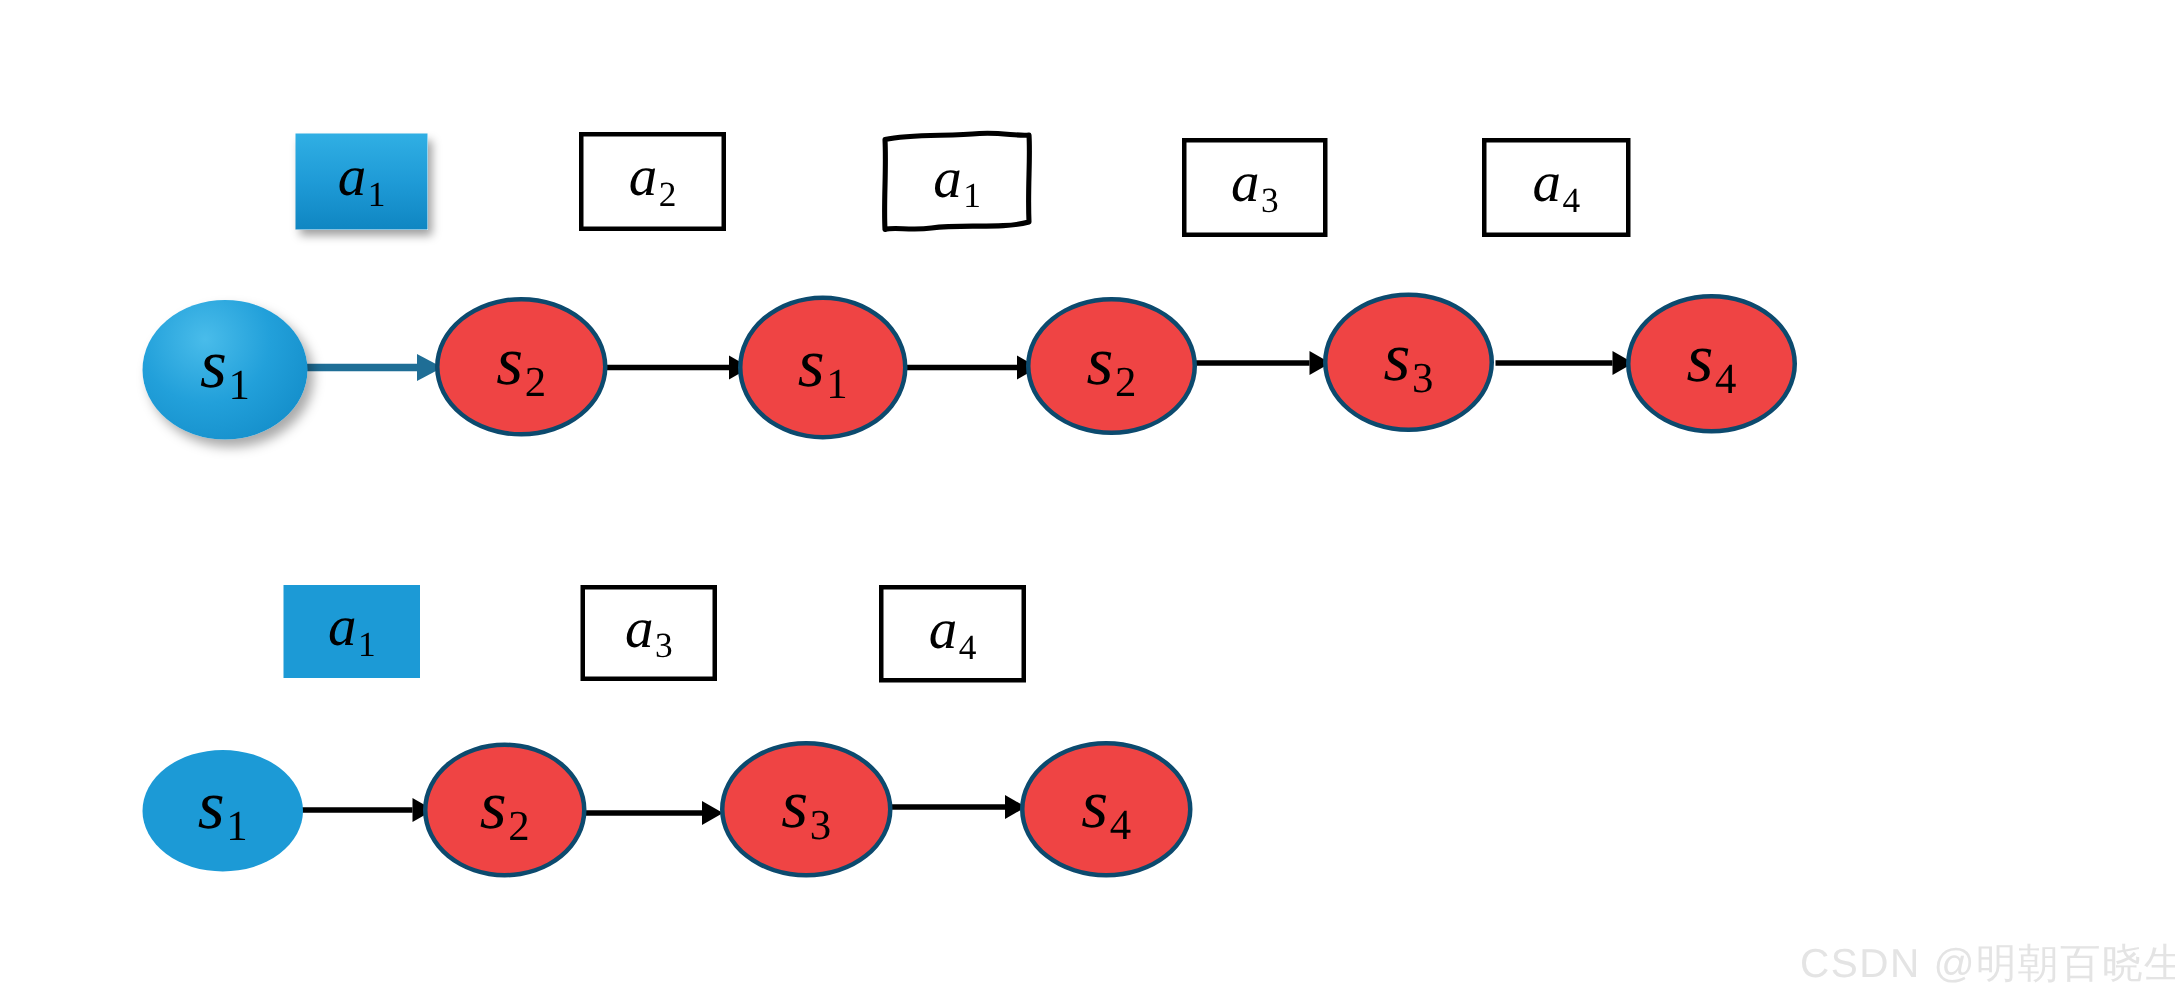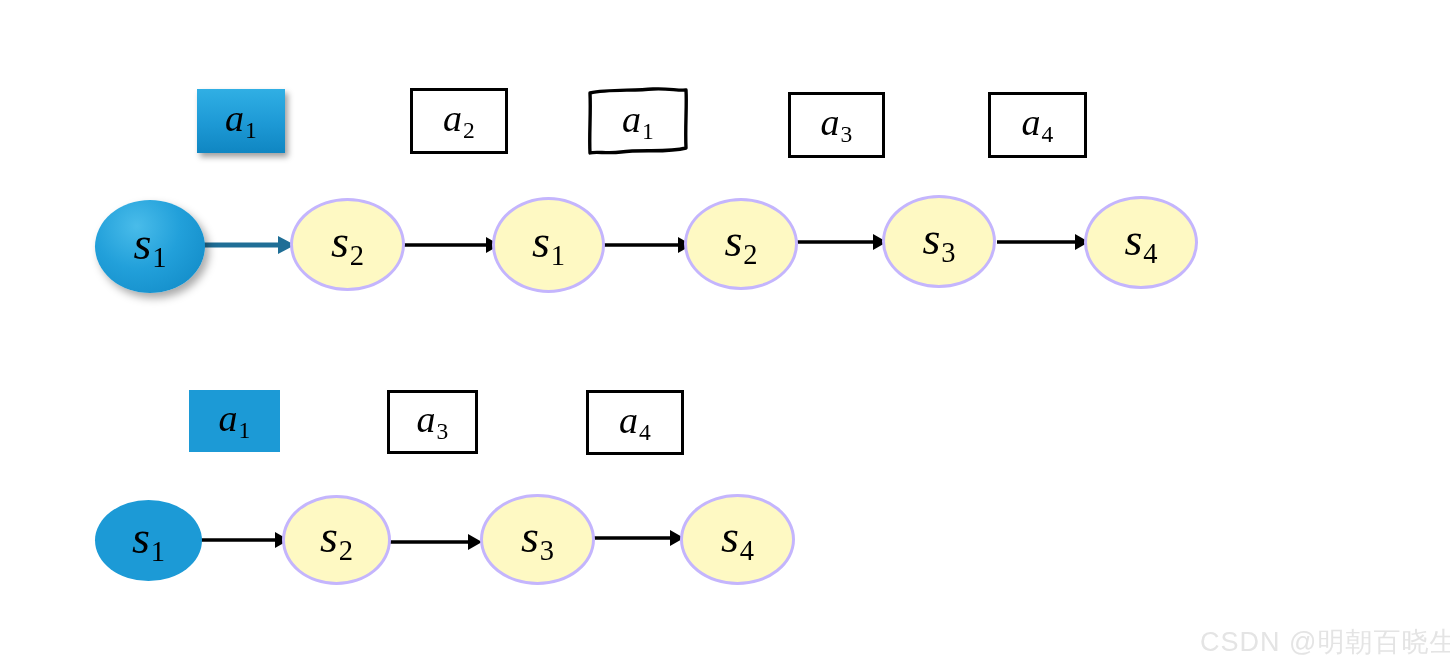--- a/index.html
+++ b/index.html
@@ -69,22 +69,22 @@
   }
   .box.wavy .lbl { position: relative; z-index: 2; }
 
   
   .node {
     box-sizing: border-box;
     display: flex;
     align-items: center;
     justify-content: center;
     border-radius: 50%;
-    background: #fef9c3;
-    border: 3px solid #c4b5fd;
+    background: #ef4444;
+    border: 3px solid #0c4a6e;
   }
   .node .lbl {
     font-family: "Liberation Serif", serif;
     font-style: italic;
     font-size: 46px;
     color: #000000;
     line-height: 1;
   }
   .node .lbl sub {
     font-size: 0.62em;
@@ -116,21 +116,21 @@
 </style>
 </head>
 <body>
 
 <div id="canvas">
 
   <div class="box sel-grad" style="left:197px; top:89px; width:88px; height:64px;">
     <span class="lbl"><i>a</i><sub>1</sub></span>
   </div>
 
-  <div class="box" style="left:410px; top:88px; width:98px; height:66px;">
+  <div class="box" style="left:386px; top:88px; width:98px; height:66px;">
     <span class="lbl"><i>a</i><sub>2</sub></span>
   </div>
 
   <div class="box wavy" style="left:587px; top:86px; width:102px; height:72px;">
     <svg class="wavysvg" width="102" height="72" viewBox="0 0 102 72">
       <path d="M3,7 C20,3 45,5 66,3 C80,2 92,5 99,4 C100,20 98,40 99,62
                C80,67 55,63 34,66 C20,68 9,65 3,67
                C2,48 4,28 3,7 Z" fill="#ffffff" stroke="#000000" stroke-width="3.4" stroke-linejoin="round"></path>
     </svg>
     <span class="lbl"><i>a</i><sub>1</sub></span>

